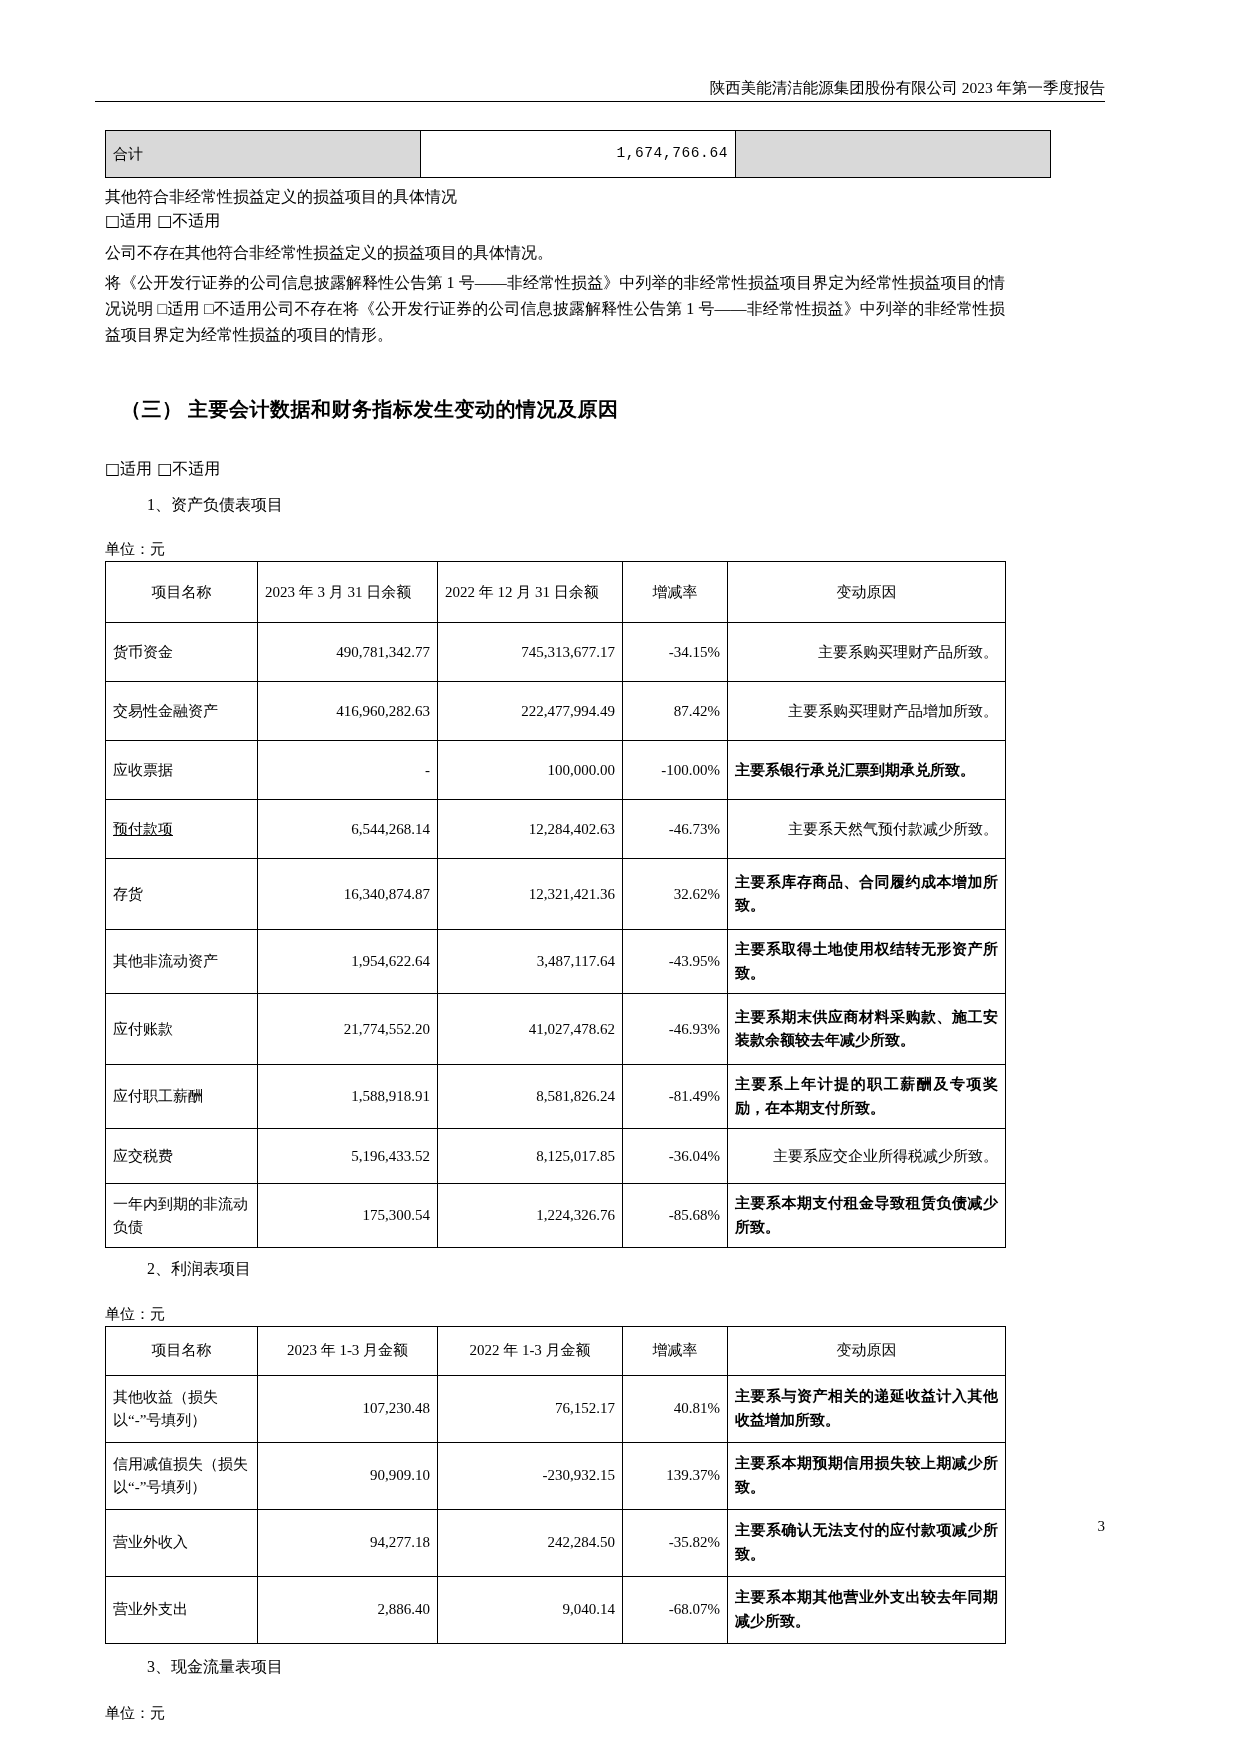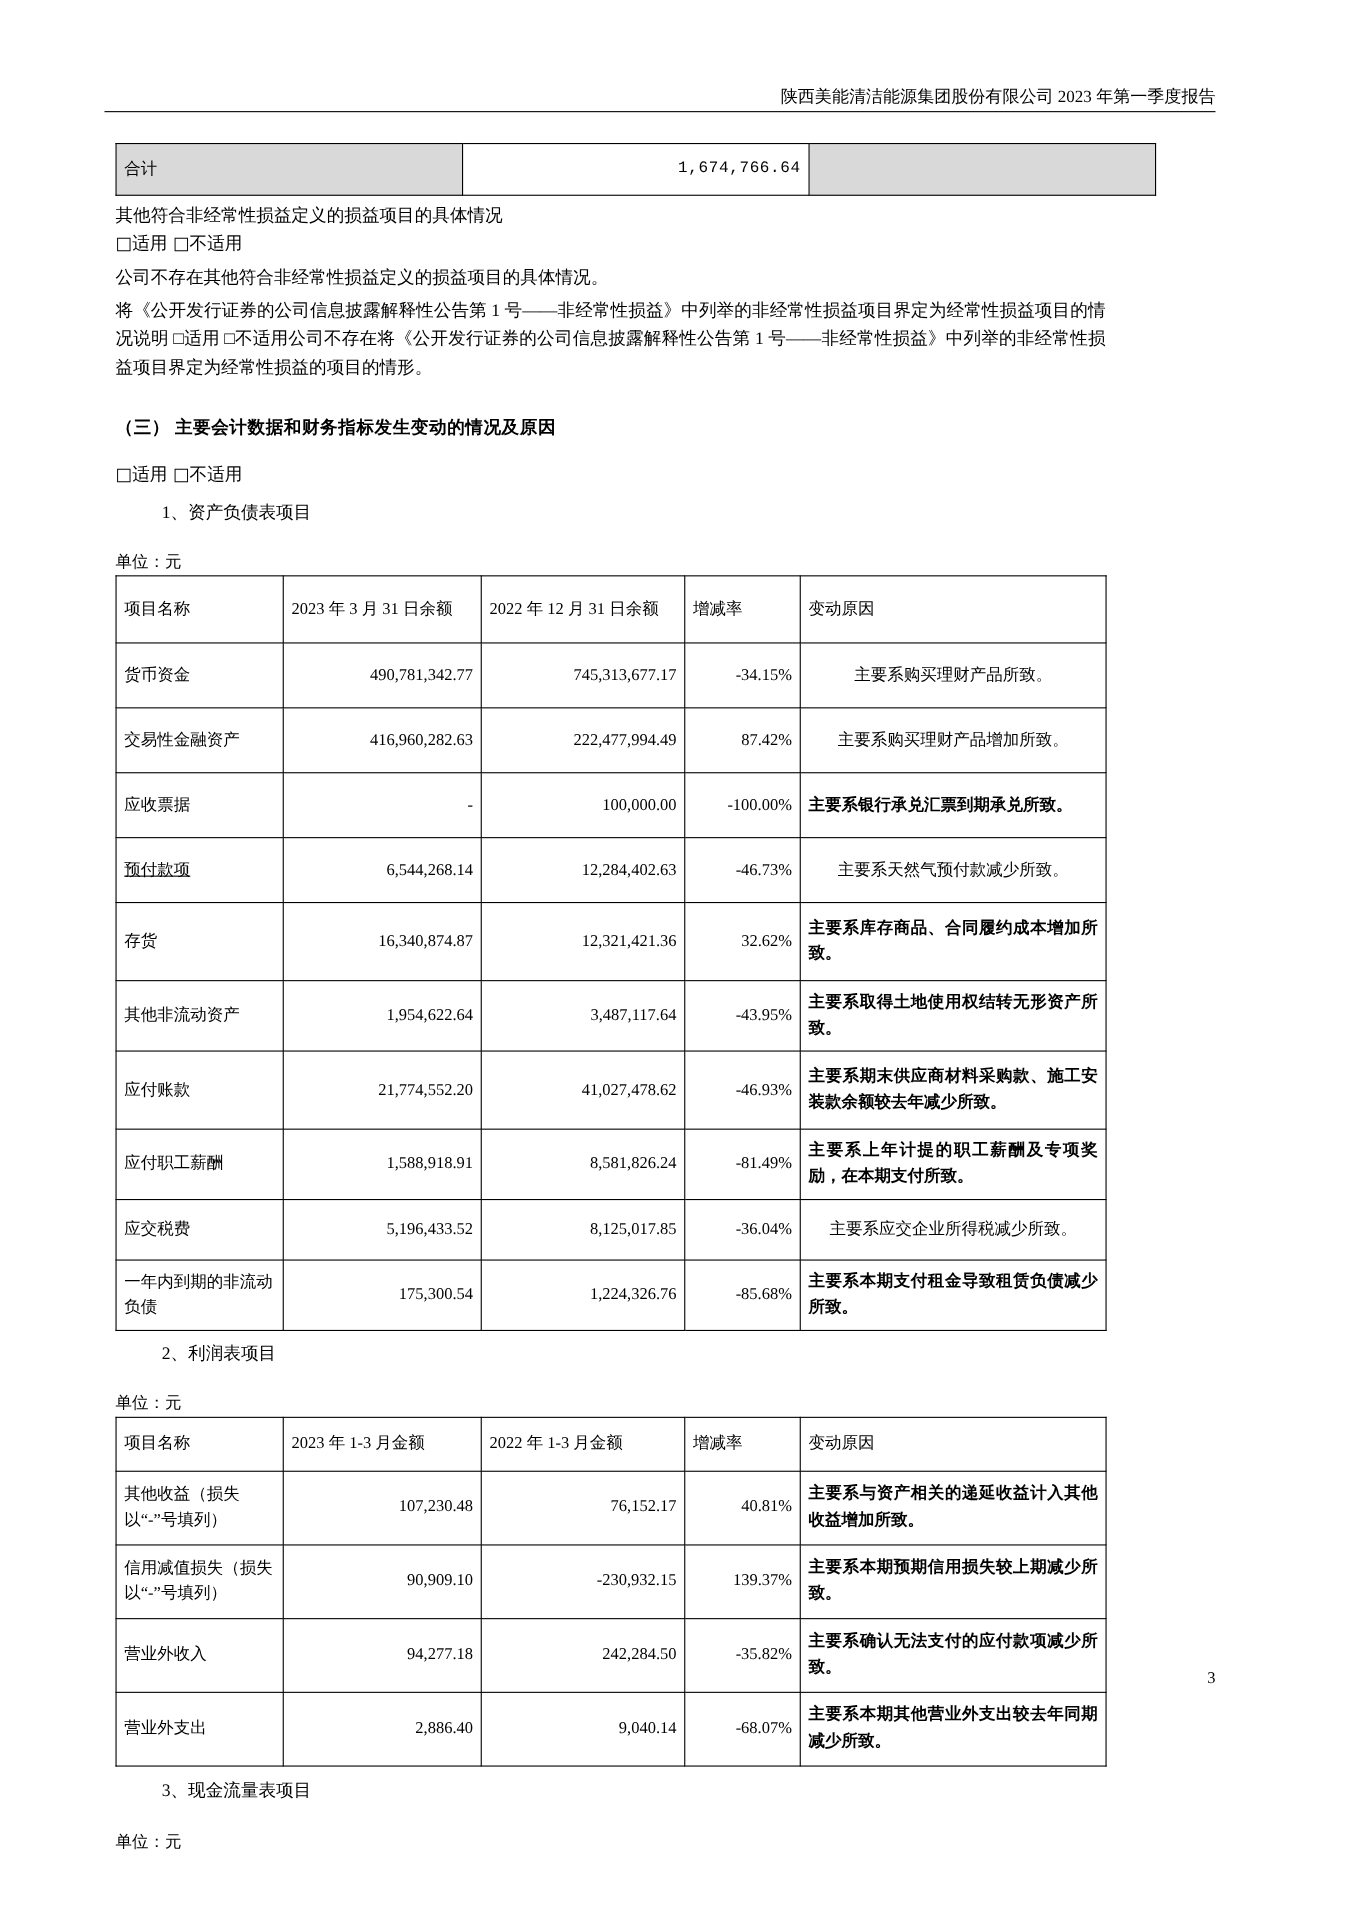--- a/index.html
+++ b/index.html
@@ -86,22 +86,22 @@
     font-size: 16px;
     line-height: 1.62;
     text-align: justify;
   }
   p.para.tight { line-height: 1.5; }
   .gap-s { height: 7px; }
   .gap-m { height: 16px; }
   .gap-l { height: 30px; }
 
   h2.section-title {
-    margin: 0;
-    font-size: 16px;
+    margin: 16px;
+    font-size: 20px;
     font-weight: bold;
     line-height: 1.5;
     letter-spacing: 0.5px;
   }
 
   .sub-item {
     font-size: 16px;
     margin: 0 0 0 42px;
     line-height: 1.6;
   }
@@ -121,30 +121,30 @@
   .data-table td {
     padding: 5px 7px;
   }
   .data-table td.name {
     text-align: left;
   }
   .data-table td.num {
     text-align: right;
   }
   .data-table td.reason {
-    text-align: center;
+    text-align: right;
     line-height: 1.55;
   }
   .data-table td.reason.justify {
     text-align: justify;
     text-align-last: left;
     font-weight: bold;
   }
   .data-table td.head {
-    text-align: left;
+    text-align: center;
   }
   .data-table td.head-left {
     text-align: left;
   }
 
   .chk {
     font-family: "DejaVu Sans", sans-serif;
     font-size: 15px;
   }
 

